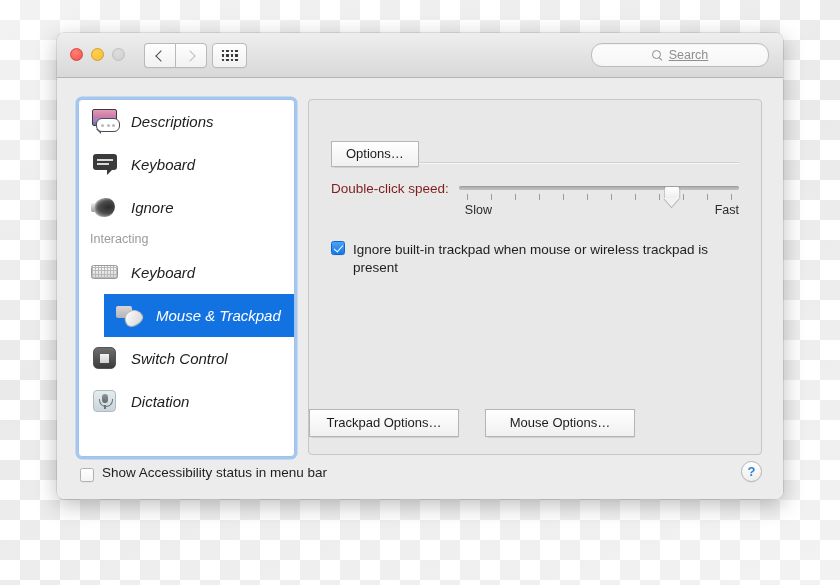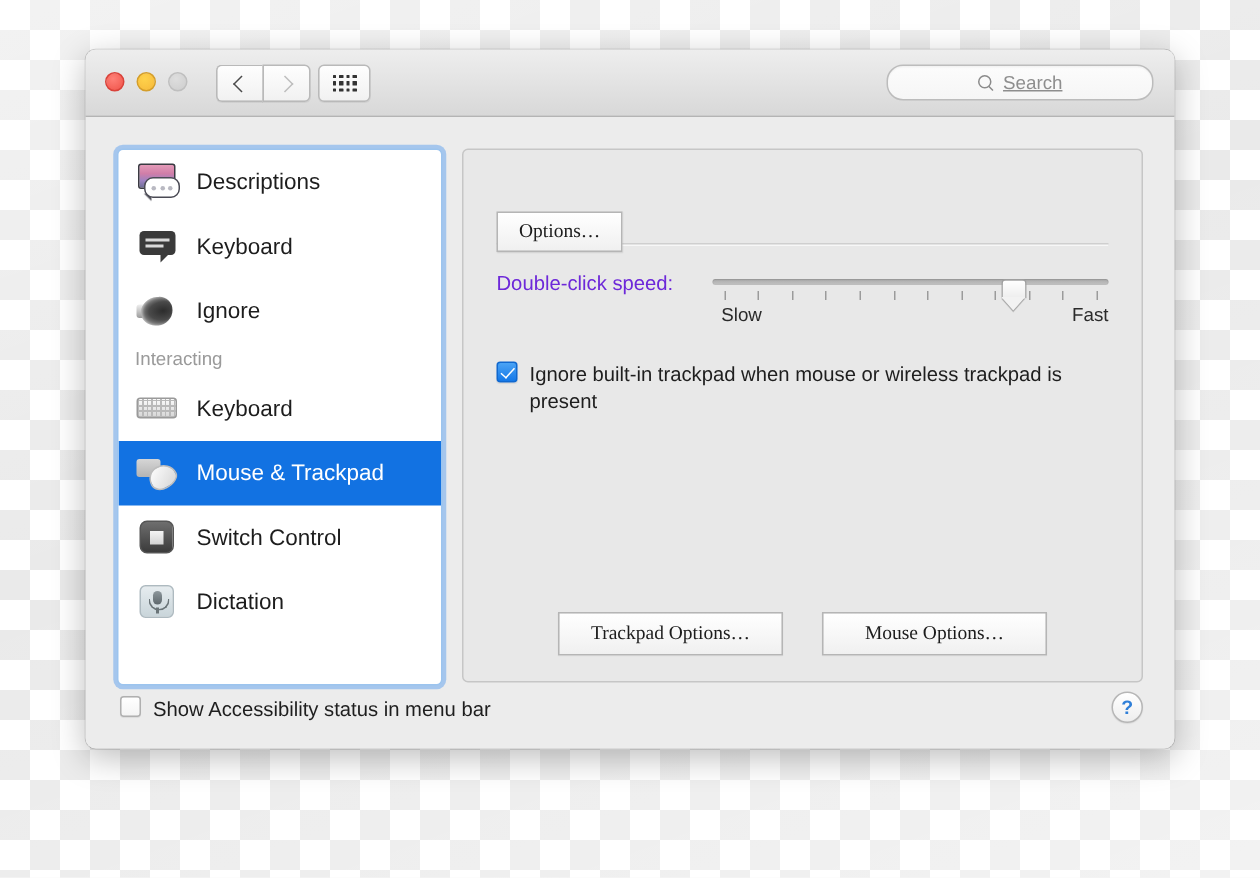--- a/index.html
+++ b/index.html
@@ -148,22 +148,22 @@
     overflow: hidden;
   }
   .sb-list { padding: 0; margin: 0; list-style: none; }
   .sb-row {
     display: flex; align-items: center;
     height: 43px;
     padding-left: 11px;
     gap: 11px;
     box-sizing: border-box;
   }
-  .sb-row.selected { background: #1272e2; }
-  .sb-row .lbl { font-size: 15px; color: #1d1d1d; }
+  .sb-row.selected { background: #1272e2; margin-left: 25px; }
+  .sb-row .lbl { font-size: 15px; color: #1d1d1d; font-style: italic; }
   .sb-row.selected .lbl { color: #ffffff; }
   .sb-head {
     font-size: 12.5px;
     color: #9a9a9a;
     padding: 0 0 2px 11px;
     height: 20px;
     display: flex; align-items: center;
   }
   .ico { width: 30px; height: 27px; flex: none; position: relative; }
 
@@ -321,43 +321,43 @@
   .cb.on::after {
     content:""; position:absolute; left:4px; top:1px;
     width:4px; height:8px;
     border:solid #fff; border-width: 0 1.8px 1.8px 0;
     transform: rotate(42deg);
   }
   .cb-label { display: flex; align-items: flex-start; gap: 8px; }
   .cb-label .txt { font-size: 13.5px; color: #1e1e1e; line-height: 1.33; }
 
   .btn {
-    font-family: Liberation Serif, serif;
+    font-family: Liberation Sans, sans-serif;
     font-size: 13px;
     color: #1c1c1c;
     background: linear-gradient(#ffffff,#f0f0f0);
     border: 1px solid #b5b5b5;
     border-radius: 0;
     padding: 4px 14px 5px;
     box-shadow: 0 0.5px 0.8px rgba(0,0,0,0.1);
     white-space: nowrap;
     margin-top: 44px;
   }
 
   .divider {
     height: 1px;
     background: #cfcfcf;
     border-bottom: 1px solid #f7f7f7;
     margin: 18px 0 16px 0;
   }
 
   
   .slider-row { display: flex; align-items: flex-start; }
-  .slider-label { font-size: 13.5px; color: #6d28d9; padding-top: 1px; white-space: nowrap; }
-  .slider-area { position: relative; margin-left: 26px; flex: 1; }
+  .slider-label { font-size: 13.5px; color: #7f1d1d; padding-top: 1px; white-space: nowrap; }
+  .slider-area { position: relative; margin-left: 10px; flex: 1; }
   .track {
     position: relative;
     height: 4px; margin-top: 6px;
     border-radius: 2px;
     background: linear-gradient(#ababab,#c2c2c2);
     box-shadow: inset 0 0.5px 1px rgba(0,0,0,0.18);
   }
   .ticks {
     position: relative; height: 7px; margin-top: 4px;
   }
@@ -395,32 +395,31 @@
   .ends .slow { position: absolute; left: 6px; }
   .ends .fast { position: absolute; right: 0; }
 
   .ignore-row { margin-top: 22px; }
 
   .bottom-btns {
     position: absolute;
     left: 0; right: 0;
     bottom: 17px;
     display: flex;
-    justify-content: center;
     gap: 26px;
   }
   .bottom-btns .btn { min-width: 150px; text-align: center; padding: 5px 10px 6px; }
 
   
   .footer {
     position: absolute;
     left: 0; right: 0; bottom: 0;
     height: 45px;
   }
-  .footer .cb-label { position: absolute; left: 23px; top: 9px; align-items: flex-start; }
+  .footer .cb-label { position: absolute; left: 23px; top: 9px; align-items: flex-end; }
   .help {
     position: absolute; right: 21px; top: 6px;
     width: 19px; height: 19px;
     border-radius: 50%;
     background: linear-gradient(#ffffff,#eeeeee);
     border: 1px solid #b6b6b6;
     display: flex; align-items: center; justify-content: center;
     font-size: 13px; color: #2f7fd8; font-weight: bold;
     box-shadow: 0 0.5px 0.8px rgba(0,0,0,0.1);
   }

